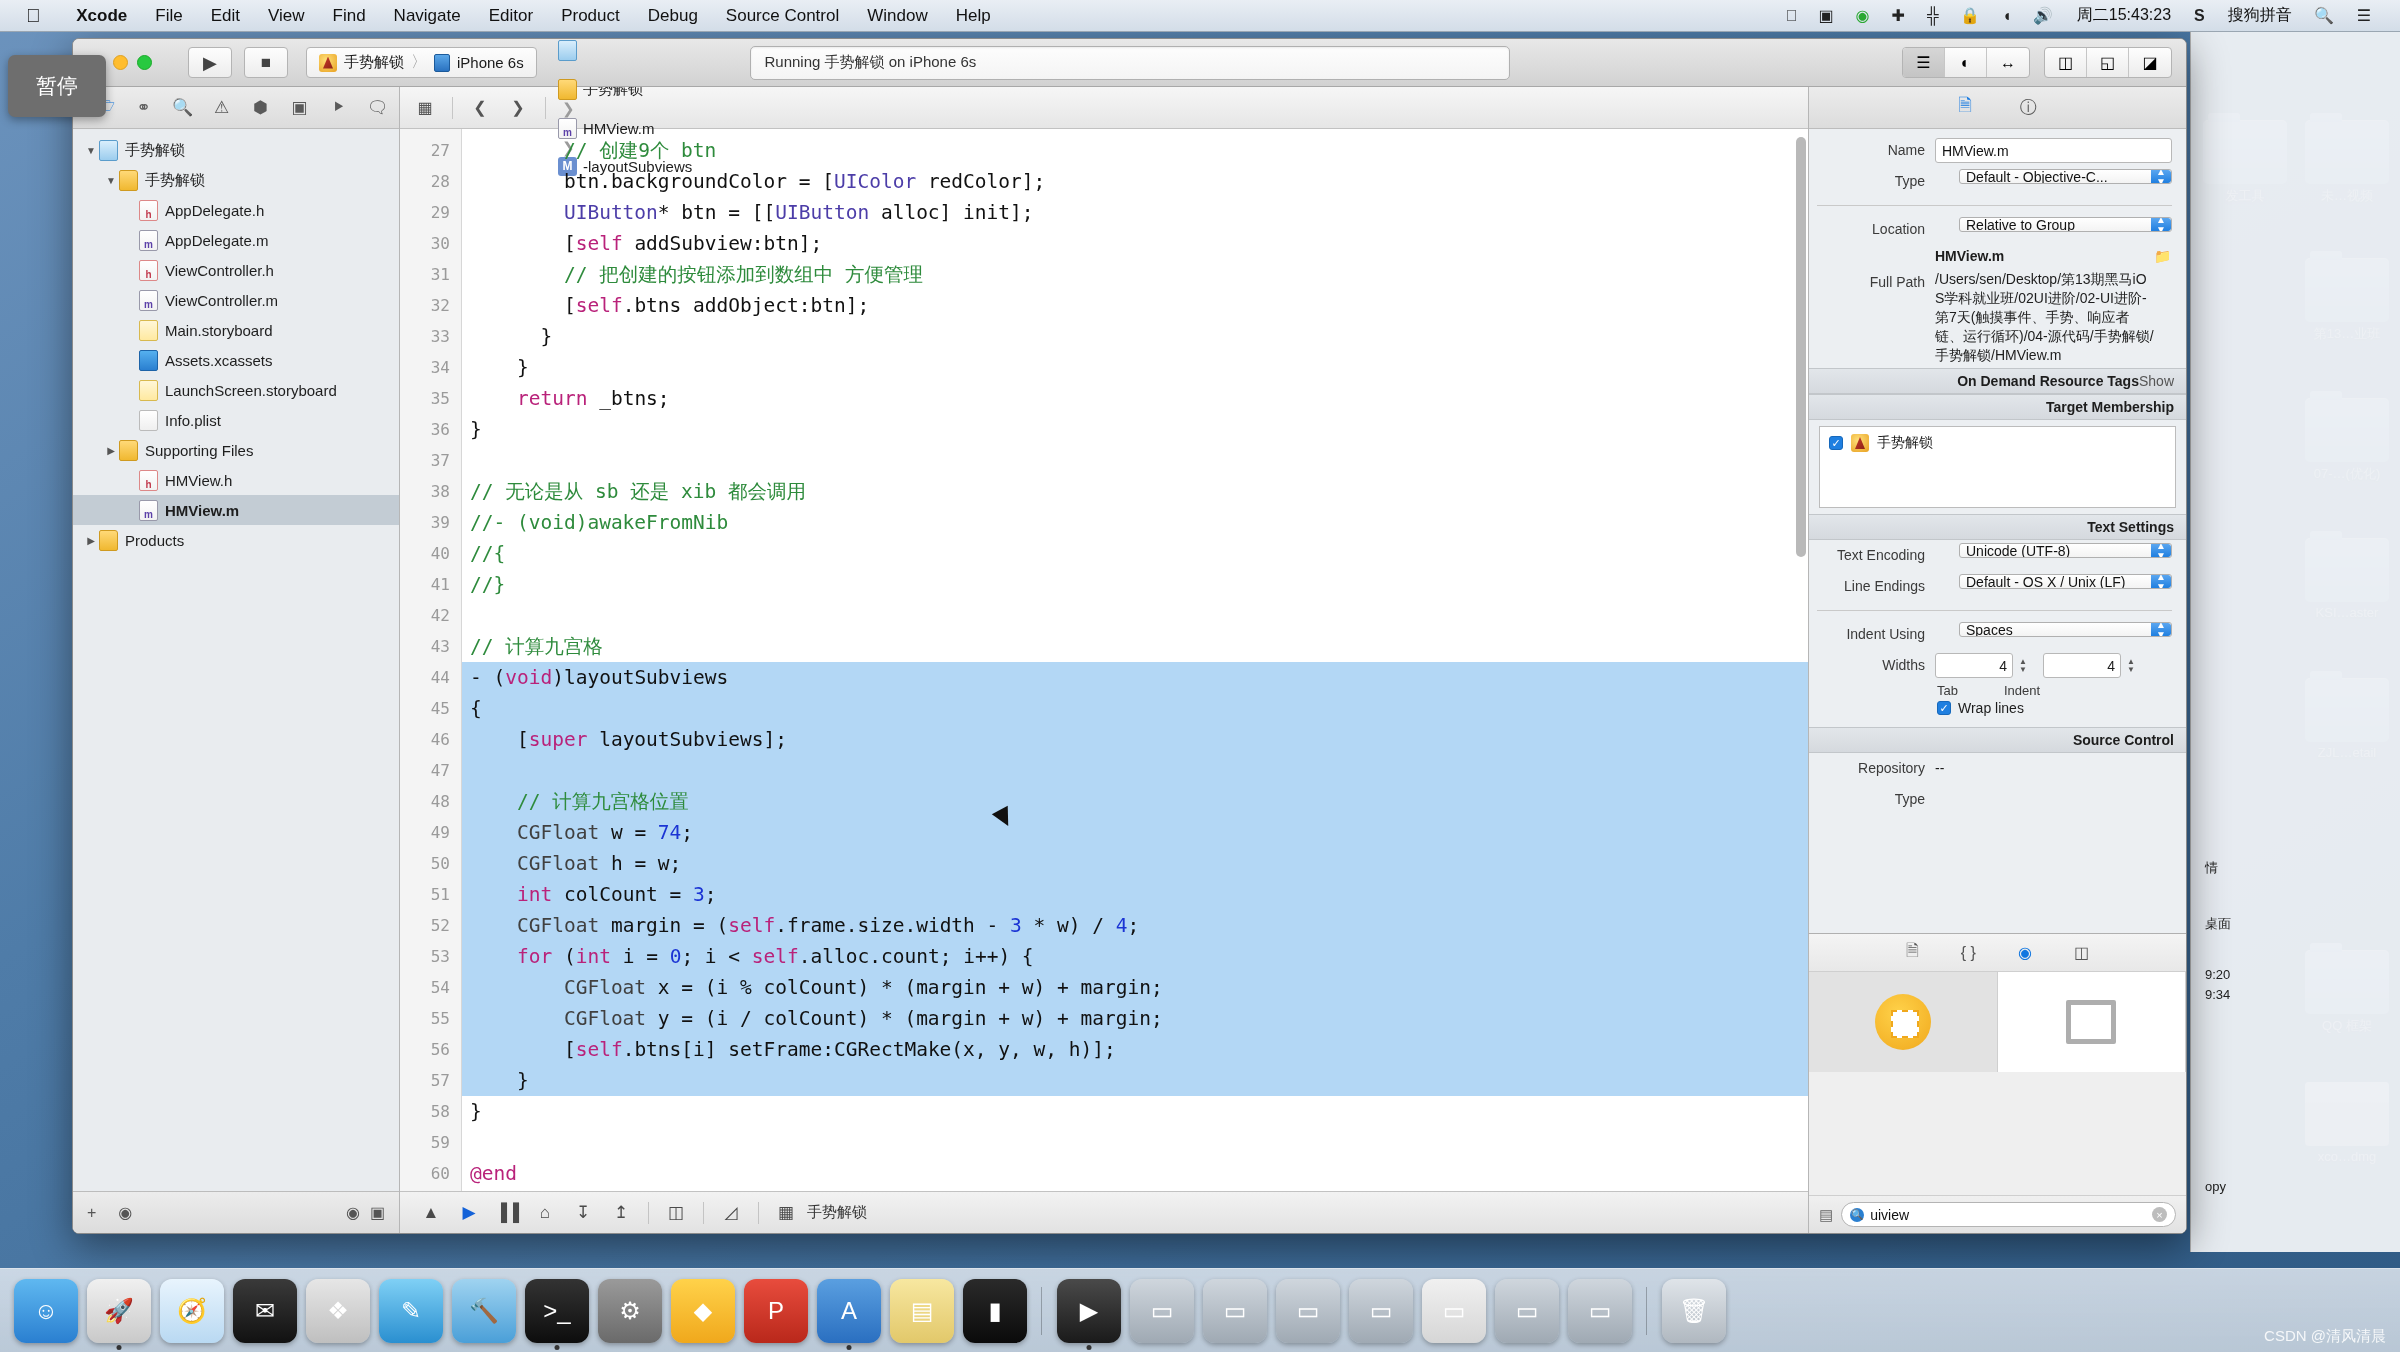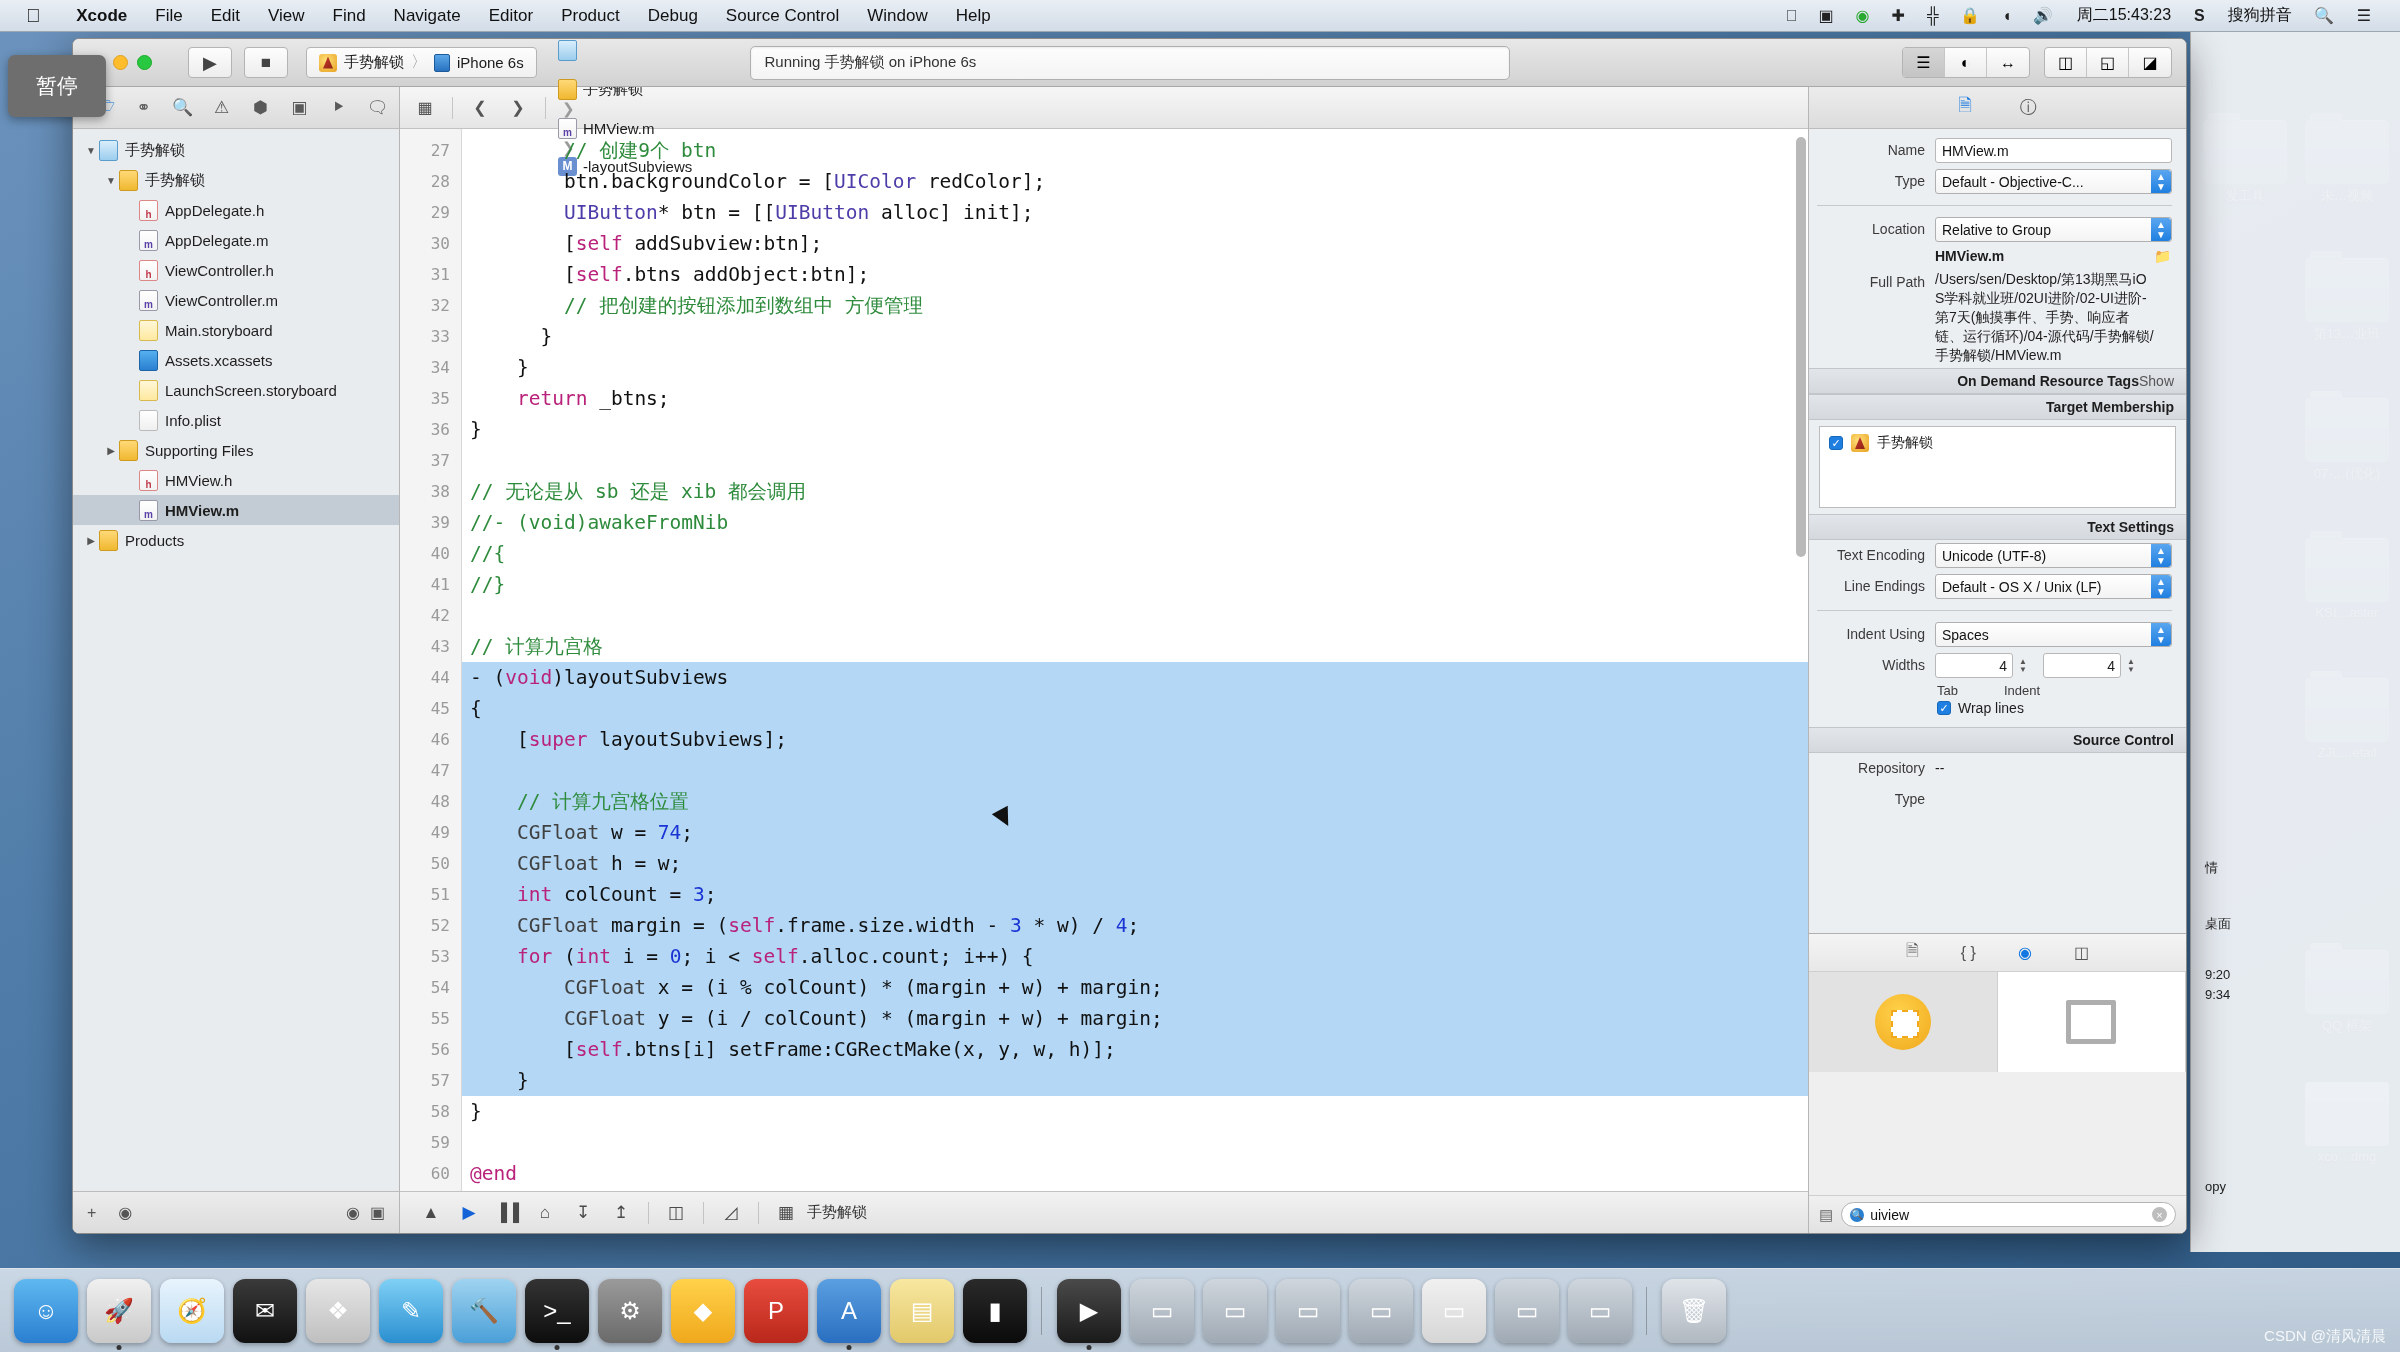--- a/index.html
+++ b/index.html
@@ -226,24 +226,24 @@
   .irow { display:flex; align-items:flex-start; padding:3px 14px 3px 8px; }
   .ilab { width:118px; flex:0 0 118px; text-align:right; padding-right:10px; color:#3a3a3a;
           font-size:14px; line-height:25px; }
   .ival { flex:1; min-width:0; }
   .ifield {
     height:25px; background:#fff; border:1px solid #b8b8b8; border-radius:3px;
     display:flex; align-items:center; padding:0 6px; font-size:14px; color:#111;
     overflow:hidden; white-space:nowrap;
   }
   .ipop {
-    height:25px; background:linear-gradient(180deg,#fff,#f3f3f3);
+    height:15px; background:linear-gradient(180deg,#fff,#f3f3f3);
     border:1px solid #b0b0b0; border-radius:3px;
     display:flex; align-items:center; padding:0 6px; font-size:14px; color:#111;
-    position:relative; overflow:hidden; white-space:nowrap;
+    position:relative; overflow:hidden; white-space:nowrap;margin-left:24px;
   }
   .ipop .arr {
     position:absolute; right:0; top:0; width:20px; height:100%;
     background:linear-gradient(180deg,#5aa6f0,#1f7fe0); color:#fff;
     display:flex; align-items:center; justify-content:center; font-size:10px; line-height:1;
     flex-direction:column; border-radius:0 3px 3px 0;
   }
   .ipath { font-size:14px; line-height:19px; color:#1d1d1d; word-break:break-all; padding-right:18px; position:relative;}
   .isep { height:1px; background:#c9c9c9; margin:8px 14px 8px 8px; }
   .ihdr {
@@ -605,22 +605,22 @@
             <div>57</div>
             <div>58</div>
             <div>59</div>
             <div>60</div>
           </div>
         <div id="code">
             <div class="ln"><span class="c-txt">        </span><span class="c-com">// 创建9个 btn</span></div>
             <div class="ln"><span class="c-txt">        btn.backgroundColor = [</span><span class="c-cls">UIColor</span><span class="c-txt"> redColor];</span></div>
             <div class="ln"><span class="c-txt">        </span><span class="c-cls">UIButton</span><span class="c-txt">* btn = [[</span><span class="c-cls">UIButton</span><span class="c-txt"> alloc] init];</span></div>
             <div class="ln"><span class="c-txt">        [</span><span class="c-kw">self</span><span class="c-txt"> addSubview:btn];</span></div>
+            <div class="ln"><span class="c-txt">        </span><span class="c-com">// 把创建的按钮添加到数组中 方便管理</span></div>
             <div class="ln"><span class="c-txt">        [</span><span class="c-kw">self</span><span class="c-txt">.btns addObject:btn];</span></div>
-            <div class="ln"><span class="c-txt">        </span><span class="c-com">// 把创建的按钮添加到数组中 方便管理</span></div>
             <div class="ln"><span class="c-txt">      }</span></div>
             <div class="ln"><span class="c-txt">    }</span></div>
             <div class="ln"><span class="c-txt">    </span><span class="c-kw">return</span><span class="c-txt"> _btns;</span></div>
             <div class="ln"><span class="c-txt">}</span></div>
             <div class="ln"><span class="c-txt"></span></div>
             <div class="ln"><span class="c-com">// 无论是从 sb 还是 xib 都会调用</span></div>
             <div class="ln"><span class="c-com">//- (void)awakeFromNib</span></div>
             <div class="ln"><span class="c-com">//{</span></div>
             <div class="ln"><span class="c-com">//}</span></div>
             <div class="ln"><span class="c-txt"></span></div>

